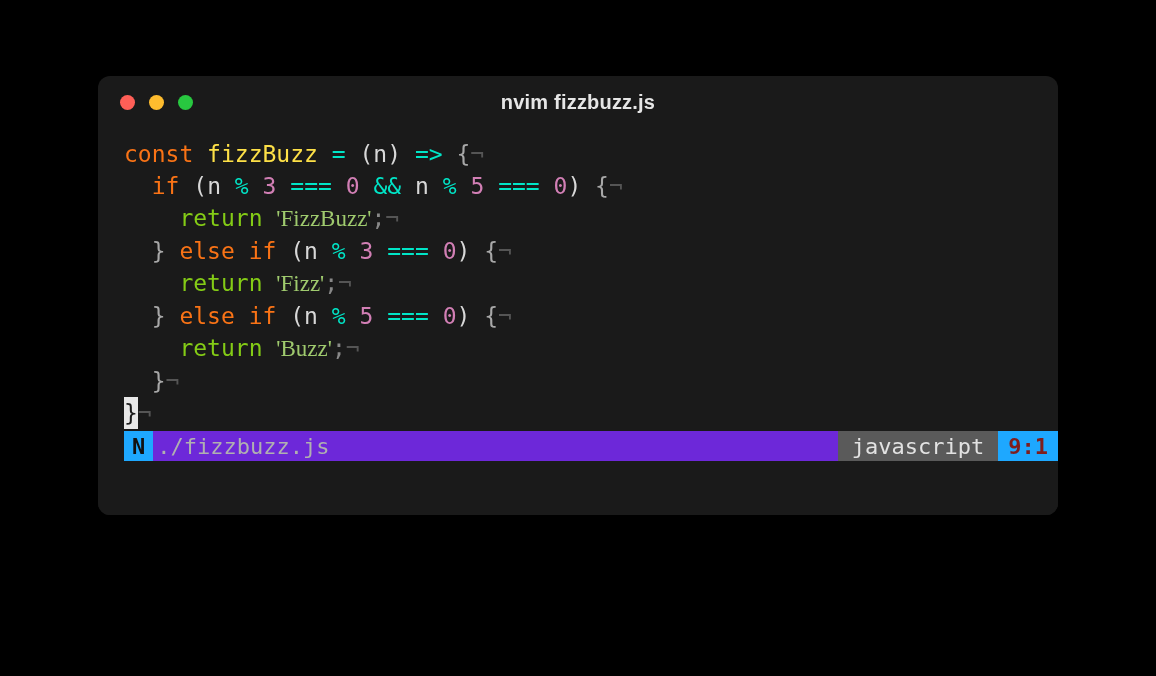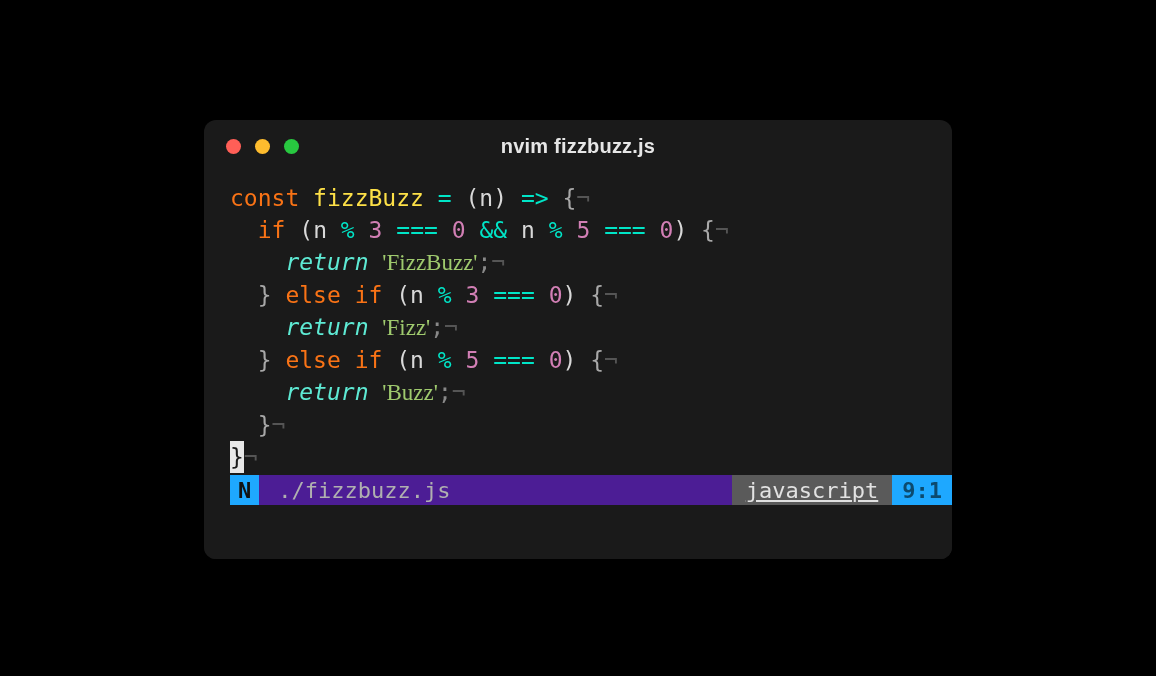--- a/index.html
+++ b/index.html
@@ -6,22 +6,22 @@
     body {
       width: 1156px;
       height: 676px;
       background: #000;
       display: flex;
       align-items: flex-start;
       justify-content: center;
       font-family: ui-monospace, 'SF Mono', Menlo, Consolas, monospace;
     }
     .window {
-      width: 748px;
-      margin-top: 120px;
+      width: 960px;
+      margin-top: 76px;
       background: #1a1a1a;
       border-radius: 12px;
       overflow: hidden;
       box-shadow: 0 20px 60px rgba(0,0,0,0.5);
     }
     .titlebar {
       height: 52px;
       display: flex;
       align-items: center;
       position: relative;
@@ -61,21 +61,21 @@
       font-family: ui-monospace, 'SF Mono', Menlo, Consolas, monospace;
       white-space: pre;
       color: #cfcfcf;
     }
     .tok-kw { color: #f97316; }
     .tok-fn { color: #fde047; }
     .tok-op { color: #00e5c7; }
     .tok-par { color: #d8d8d8; }
     .tok-brace { color: #a8a8a8; }
     .tok-num { color: #d27fb5; }
-    .tok-ret { color: #5eead4; font-style: italic; }
+    .tok-ret { color: #84cc16; }
     .tok-str { color: #9fca6e; font-family: Liberation Serif, serif; }
     .tok-semi { color: #888; }
     .eol { color: #555; }
     .cursor-brace {
       background: #e8e8e8;
       color: #1a1a1a;
       display: inline-block;
     }
     .statusbar {
       display: flex;
@@ -87,38 +87,37 @@
     }
     .status-mode {
       background: #1ea8ff;
       color: #111;
       font-weight: 700;
       padding: 0 8px;
       display: flex;
       align-items: center;
     }
     .status-file {
-      background: #4c1d95;
+      background: #6d28d9;
       color: #b0b0b0;
       flex: 1;
-      padding: 0 19px;
+      padding: 0 4px;
       display: flex;
       align-items: center;
     }
     .status-lang {
       background: #5a5a5a;
       color: #e2e2e2;
       padding: 0 14px;
       display: flex;
       align-items: center;
-      text-decoration: underline;
     }
     .status-pos {
       background: #1ea8ff;
-      color: #0c4a6e;
+      color: #7f1d1d;
       font-weight: 700;
       padding: 0 10px;
       display: flex;
       align-items: center;
     }
     .pad-bottom { height: 54px; background: #1a1a1a; }
   </style>
 </head>
 <body>
 

